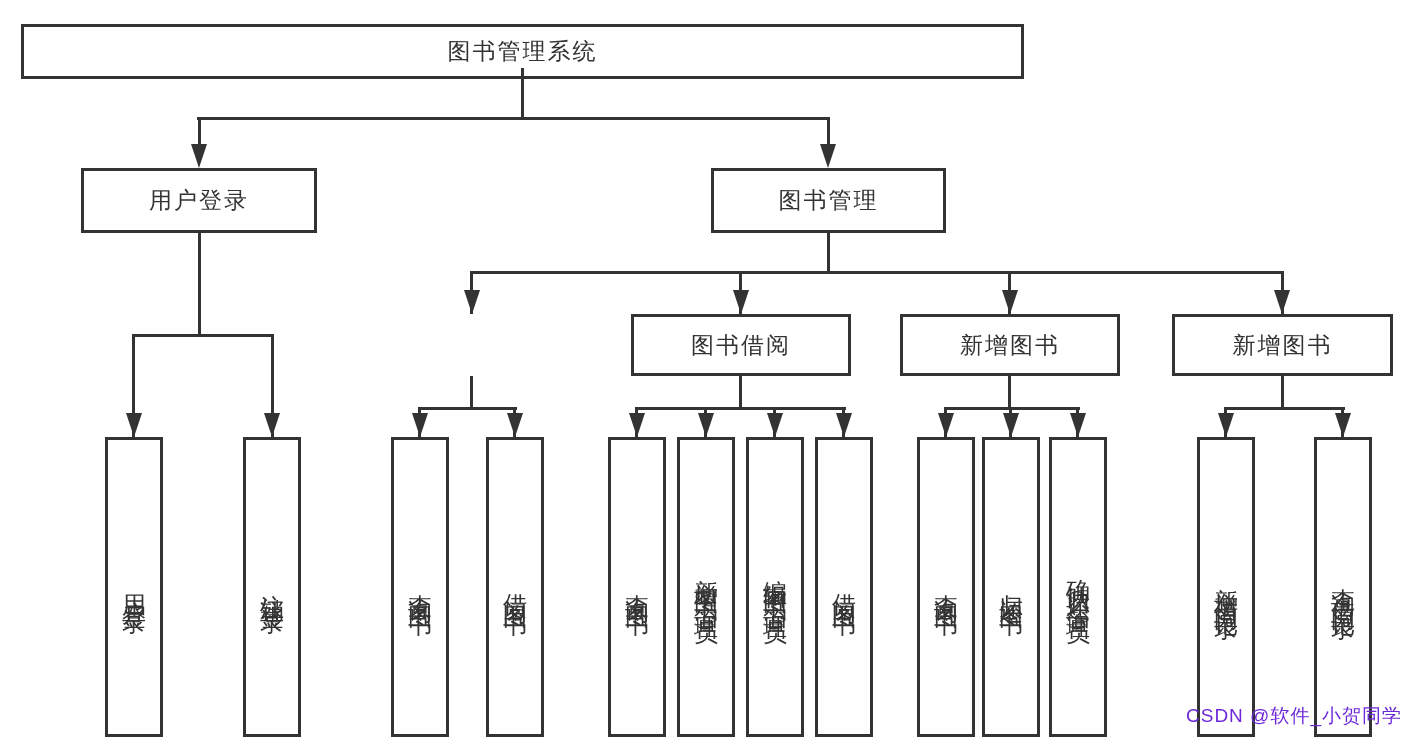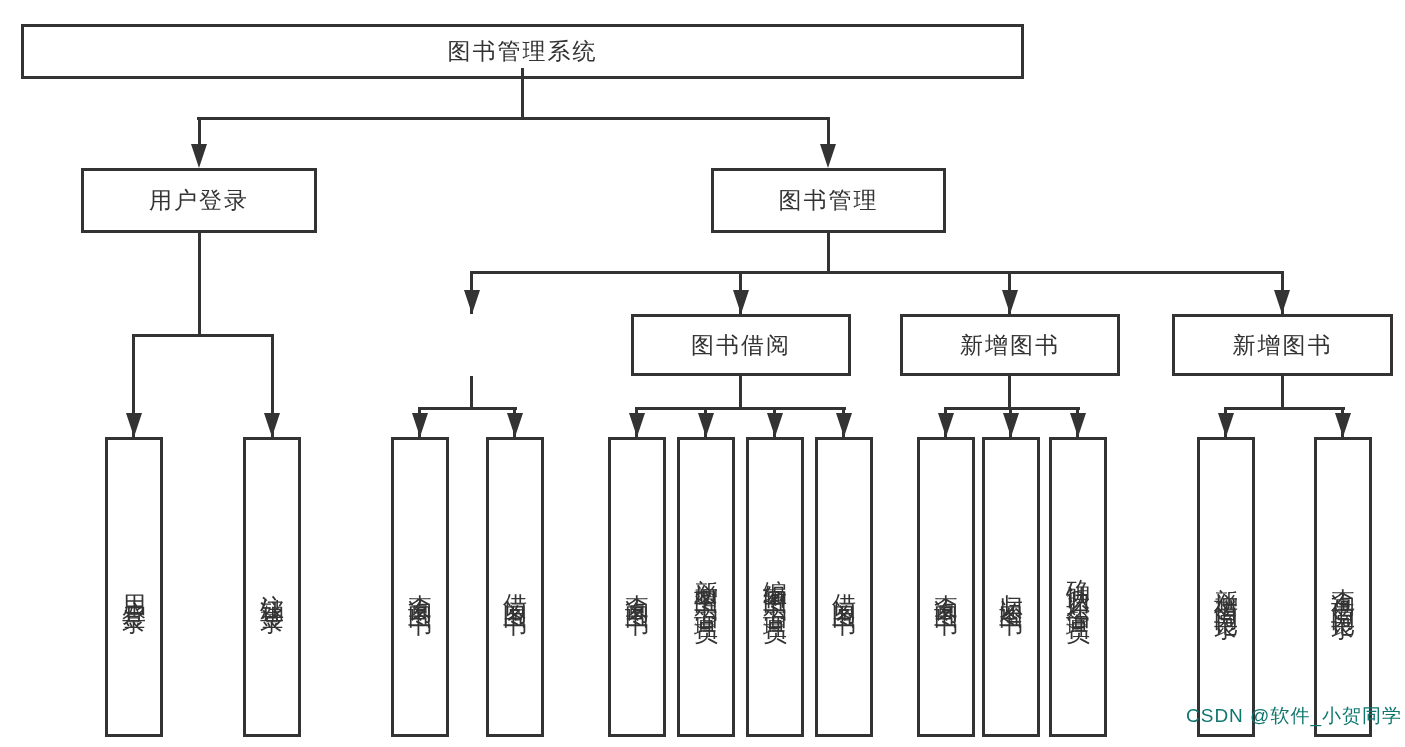--- a/index.html
+++ b/index.html
@@ -20,21 +20,21 @@
   .hline, .vline { position:absolute; background:#333333; }
   .hline { height:3px; }
   .vline { width:3px; }
   .arrow {
     position:absolute; width:0; height:0;
     border-left:8px solid transparent; border-right:8px solid transparent;
     border-top:24px solid #333333;
   }
   .watermark {
     position:absolute; left:1186px; top:703px; font-size:19px;
-    color:#0f766e; letter-spacing:1px; z-index:5; white-space:nowrap;
+    color:#6d28d9; letter-spacing:1px; z-index:5; white-space:nowrap;
   }
 </style>
 </head>
 <body>
 
 <div id="stage">
 
   <div class="node" style="left:21px;top:24px;width:1003px;height:55px">
     <span>图书管理系统</span>
   </div>

